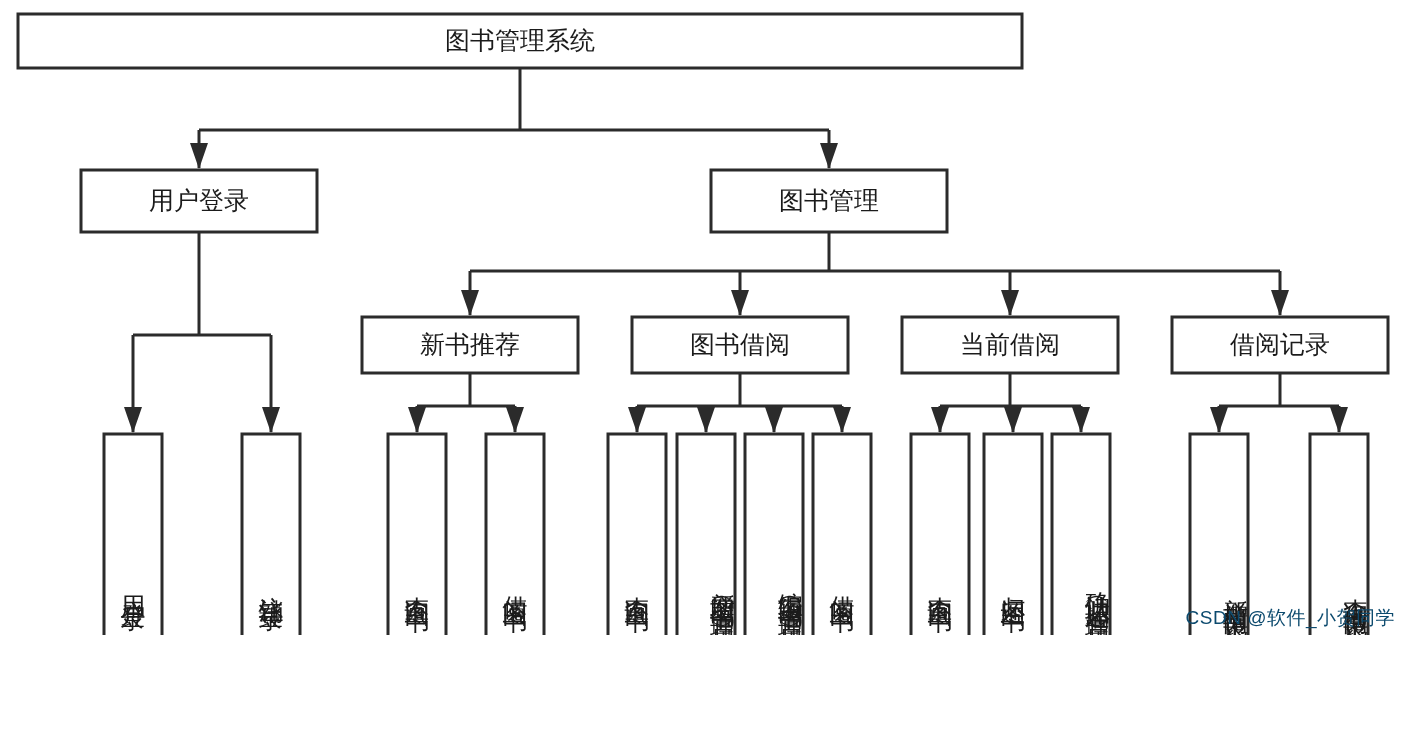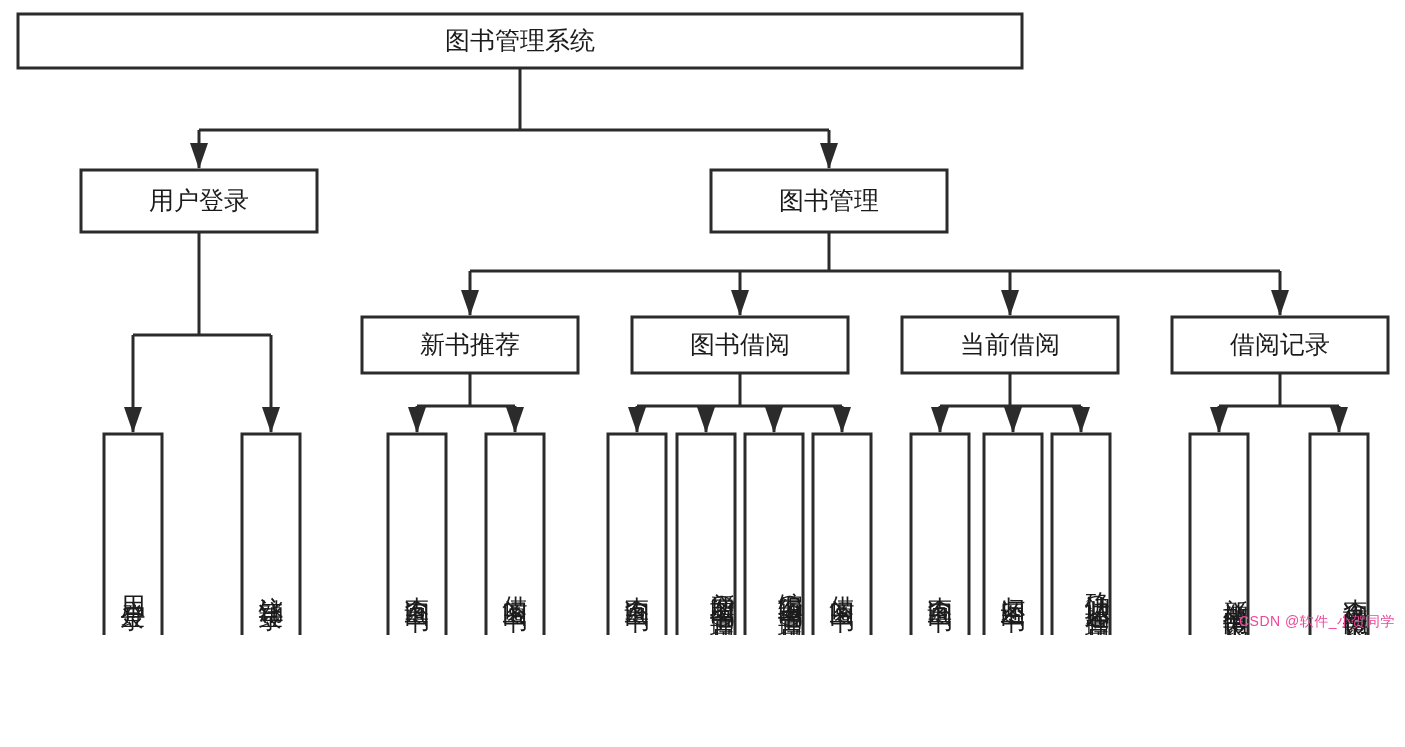--- a/index.html
+++ b/index.html
@@ -60,22 +60,22 @@
     letter-spacing: 4px;
     text-align: center;
     pointer-events: none;
     white-space: nowrap;
   }
   .watermark {
     position: absolute;
     right: 10px;
     bottom: 4px;
     font-family: "Liberation Sans", "DejaVu Sans", sans-serif;
-    font-size: 14px;
-    color: #ec4899;
+    font-size: 19px;
+    color: #0c4a6e;
     letter-spacing: 0.5px;
     white-space: nowrap;
   }
 </style>
 </head>
 <body>
 
 <div id="diagram-root">
   <svg class="diagram-canvas" viewBox="0 0 1405 747" preserveAspectRatio="none">
     <g id="connectors-layer">

